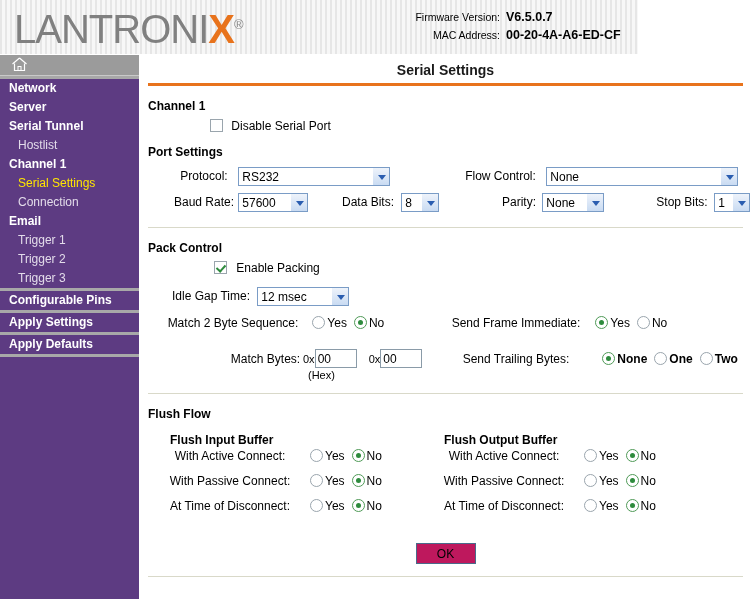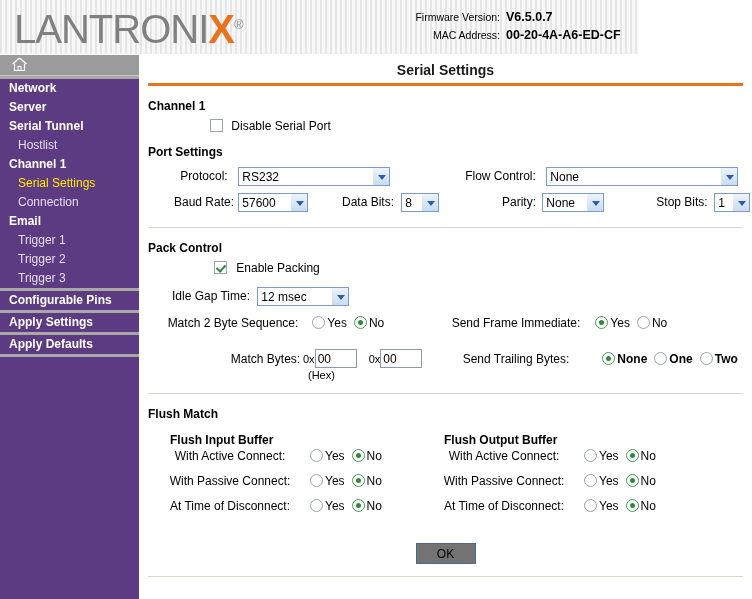--- a/index.html
+++ b/index.html
@@ -279,21 +279,21 @@
     white-space: nowrap;
     cursor: pointer;
   }
   .radio-opt .txt2 { margin-left: 2px; }
 
   button.ok {
     font-family: "Liberation Sans", sans-serif;
     font-size: 12px;
     width: 60px;
     height: 21px;
-    background: #737373;
+    background: #be185d;
     border: 1px solid #4a6a8a;
     color: #000;
     cursor: pointer;
   }
   .center { text-align: center; }
 </style>
 </head>
 <body>
 
 <div class="page">
@@ -442,21 +442,21 @@
         </div>
 
         <div class="row" style="left:298px; top:91px;">
           <span class="lbl-r" style="width:140px;">Send Trailing Bytes:</span>
           <span id="rg-trailing" style="margin-left:13px;font-weight:bold;"><span class="radio-opt"><span class="rdo on"></span><span class="txt2">None</span></span><span class="radio-opt"><span class="rdo"></span><span class="txt2">One</span></span><span class="radio-opt"><span class="rdo"></span><span class="txt2">Two</span></span></span>
         </div>
       </div>
 
       <hr class="rule">
 
-      <h2 class="section">Flush Match</h2>
+      <h2 class="section">Flush Flow</h2>
 
       <div style="position:relative; height:110px;">
         <h3 class="sub-section" style="position:absolute; left:22px; top:0;">Flush Input Buffer</h3>
         <h3 class="sub-section" style="position:absolute; left:296px; top:0;">Flush Output Buffer</h3>
         <div id="flush-input-rows" style="position:absolute; left:8px; top:22px;">
             <div style="height: 25px; white-space: nowrap;"><span class="lbl-r" style="width: 148px; display: inline-block;">With Active Connect:</span><span style="margin-left: 6px;"><span class="radio-opt"><span class="rdo"></span><span class="txt2">Yes</span></span><span class="radio-opt"><span class="rdo on"></span><span class="txt2">No</span></span></span></div>
             <div style="height: 25px; white-space: nowrap;"><span class="lbl-r" style="width: 148px; display: inline-block;">With Passive Connect:</span><span style="margin-left: 6px;"><span class="radio-opt"><span class="rdo"></span><span class="txt2">Yes</span></span><span class="radio-opt"><span class="rdo on"></span><span class="txt2">No</span></span></span></div>
             <div style="height: 25px; white-space: nowrap;"><span class="lbl-r" style="width: 148px; display: inline-block;">At Time of Disconnect:</span><span style="margin-left: 6px;"><span class="radio-opt"><span class="rdo"></span><span class="txt2">Yes</span></span><span class="radio-opt"><span class="rdo on"></span><span class="txt2">No</span></span></span></div>
           </div>
         <div id="flush-output-rows" style="position:absolute; left:282px; top:22px;">

